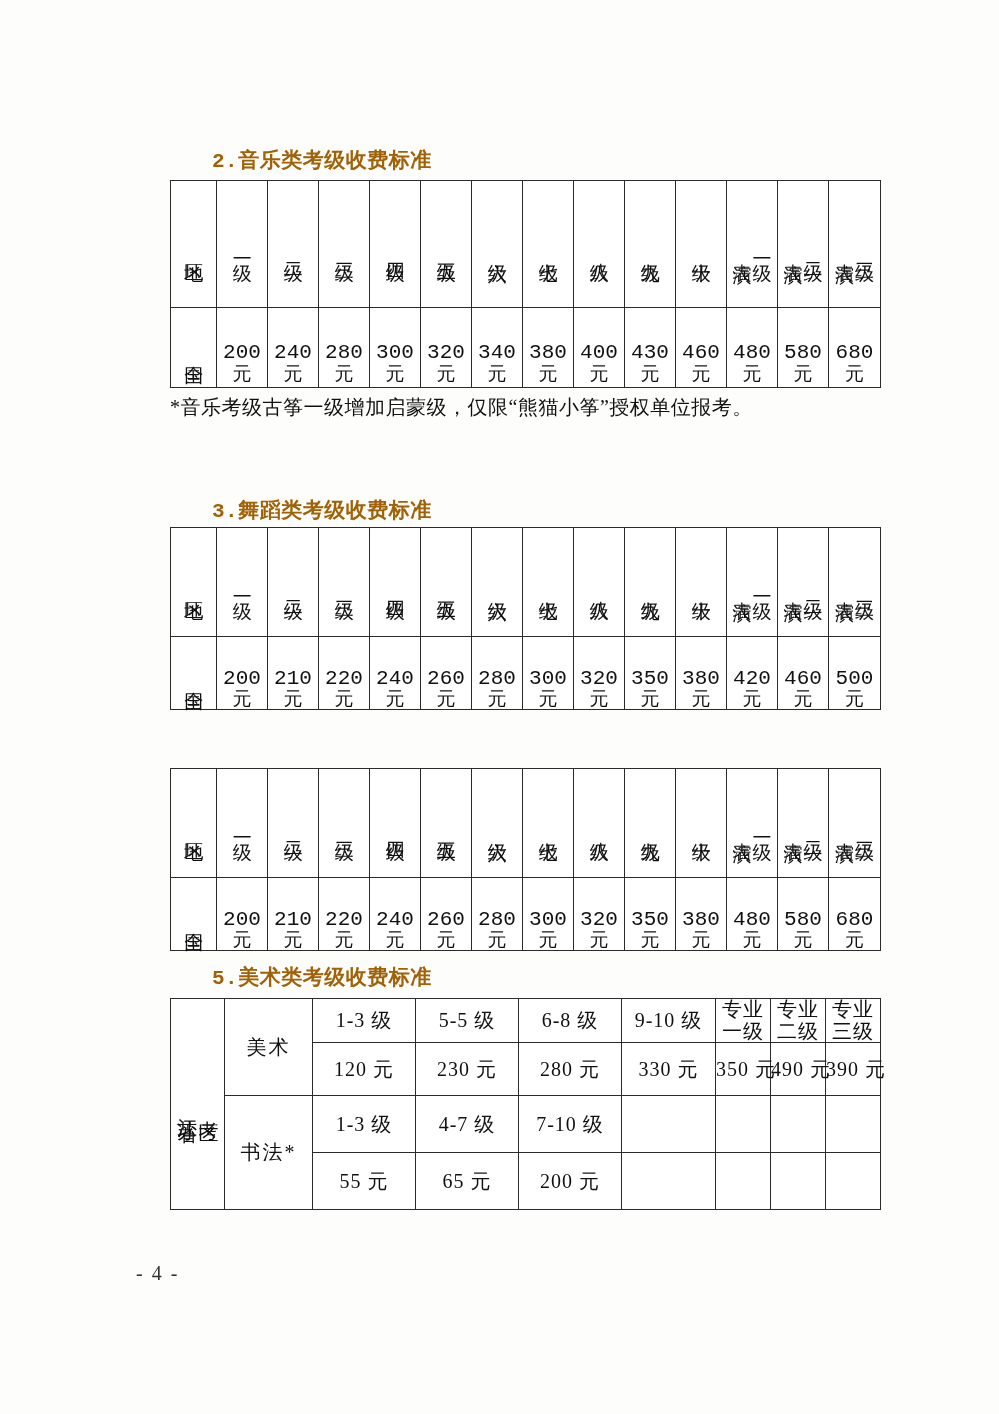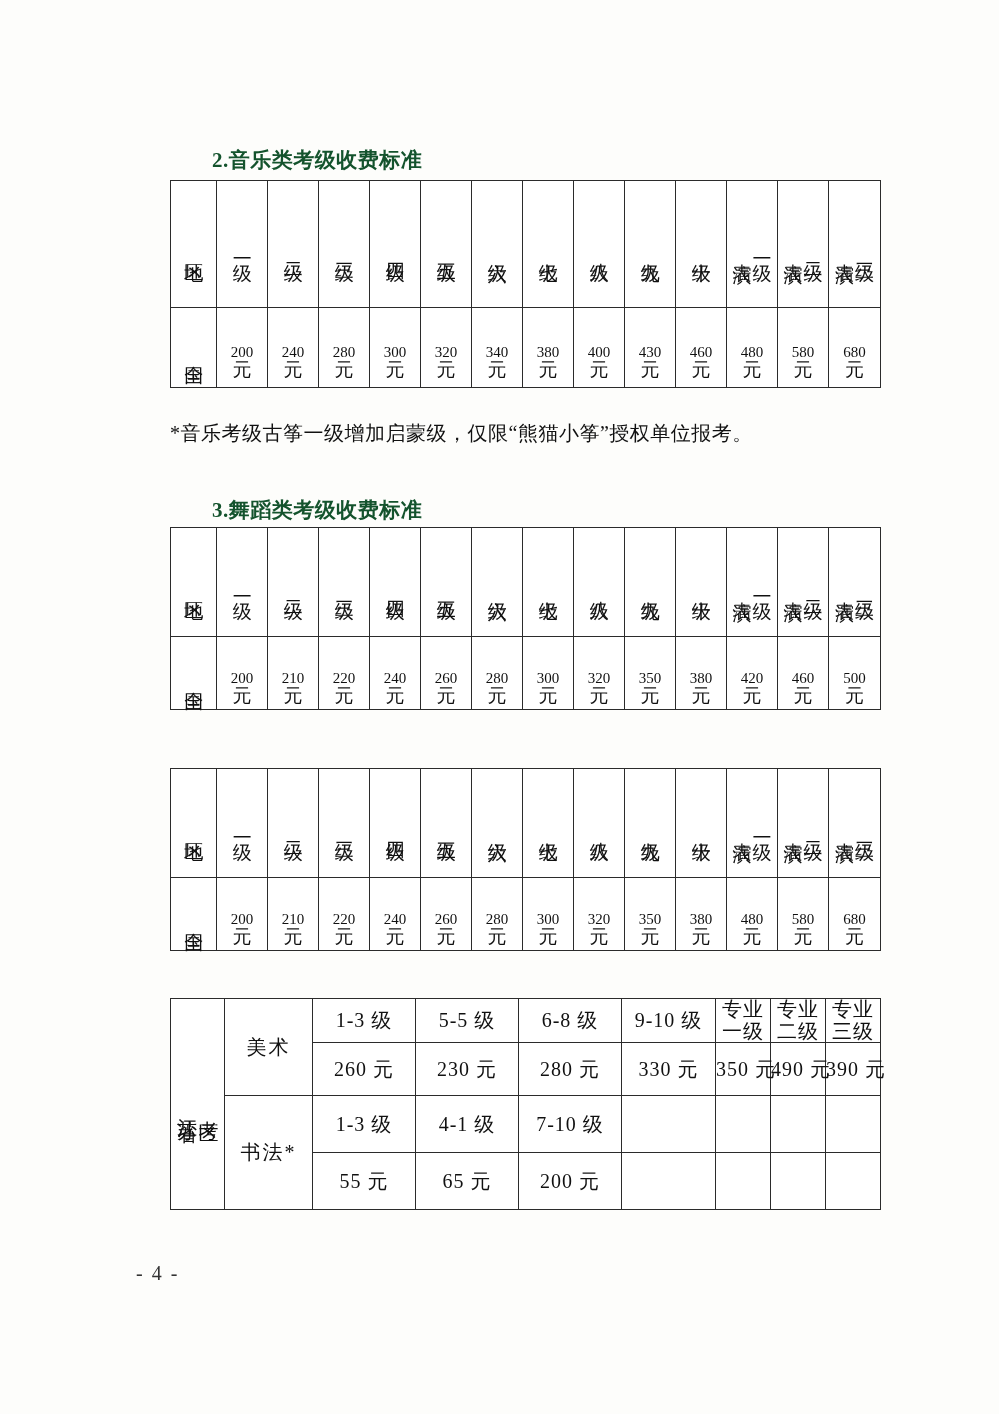--- a/index.html
+++ b/index.html
@@ -18,25 +18,25 @@
 
   .page {
     position: absolute;
     inset: 0;
     background: #fdfdfb;
   }
 
   
   .section-title {
     position: absolute;
-    font-family: Liberation Serif, serif;
+    font-family: Liberation Mono, monospace;
     font-weight: bold;
     font-size: 21px;
     letter-spacing: 0.5px;
-    color: #14532d;
+    color: #a16207;
     white-space: nowrap;
   }
 
   
   .note {
     position: absolute;
     font-size: 20px;
     line-height: 38px;
     color: #111;
     letter-spacing: 0.5px;
@@ -82,21 +82,21 @@
   }
   .vpair span {
     writing-mode: vertical-rl;
     text-orientation: upright;
     line-height: 1.05;
     letter-spacing: 1px;
   }
 
   
   .money { line-height: 1.02; padding: 2px 0; }
-  .money .num { display: block; font-size: 15px; font-family: Liberation Serif, serif; margin-top: 30px; }
+  .money .num { display: block; font-size: 21px; font-family: Liberation Mono, monospace; margin-top: 30px; }
   .money .yuan { display: block; font-size: 19px; }
 
   
   .region .vtext { font-size: 19px; }
 
   
   .t4 td { font-size: 20px; }
   .t4 .lvl { letter-spacing: 1px; white-space: nowrap; }
   .t4 .pro {
     line-height: 1.08;
@@ -223,21 +223,21 @@
             <span class="yuan">元</span>
           </td>
       <td class="money">
             <span class="num">680</span>
             <span class="yuan">元</span>
           </td>
     </tr>
   </tbody>
     </table>
 
-  <div class="note" style="left:128px; top:414px;"><span class="indent"></span><span>*音乐考级古筝一级增加启蒙级，仅限“熊猫小筝”授权单位报考。</span></div>
+  <div class="note" style="left:128px; top:388px;"><span class="indent"></span><span>*音乐考级古筝一级增加启蒙级，仅限“熊猫小筝”授权单位报考。</span></div>
 
   <div class="section-title" style="left:212px; top:496px;">3.舞蹈类考级收费标准</div>
 
   <table class="doc-table t-grade" id="table-dance" style="left:170px; top:527px; width:710px;">
     <colgroup>
       <col style="width:46px">
         <col style="width:51px">
         <col style="width:51px">
         <col style="width:51px">
       <col style="width:51px">
@@ -440,20 +440,21 @@
             <span class="yuan">元</span>
           </td>
       <td class="money">
             <span class="num">680</span>
             <span class="yuan">元</span>
           </td>
     </tr>
   </tbody>
     </table>
 
+  <div class="section-title" style="left:212px; top:963px;">5.美术类考级收费标准</div>
 
   <table class="doc-table t4" id="table-art" style="left:170px; top:998px; width:710px;">
     <colgroup>
       <col style="width:54px">
         <col style="width:88px">
         <col style="width:103px">
         <col style="width:103px">
       <col style="width:103px">
         <col style="width:94px">
         <col style="width:55px">
@@ -477,32 +478,32 @@
       <td class="pro">
         <span>专业</span>
             <span>二级</span>
           </td>
       <td class="pro">
         <span>专业</span>
             <span>三级</span>
           </td>
     </tr>
     <tr>
-      <td class="lvl" style="height:52px">260 元</td>
+      <td class="lvl" style="height:52px">120 元</td>
       <td class="lvl">230 元</td>
       <td class="lvl">280 元</td>
       <td class="lvl">330 元</td>
       <td class="lvl">350 元</td>
       <td class="lvl">490 元</td>
       <td class="lvl">390 元</td>
     </tr>
     <tr>
       <td class="cat" rowspan="2">书法*</td>
       <td class="lvl" style="height:56px">1-3 级</td>
-      <td class="lvl">4-1 级</td>
+      <td class="lvl">4-7 级</td>
       <td class="lvl">7-10 级</td>
       <td></td>
       <td></td>
       <td></td>
       <td></td>
     </tr>
     <tr>
       <td class="lvl" style="height:56px">55 元</td>
       <td class="lvl">65 元</td>
       <td class="lvl">200 元</td>

